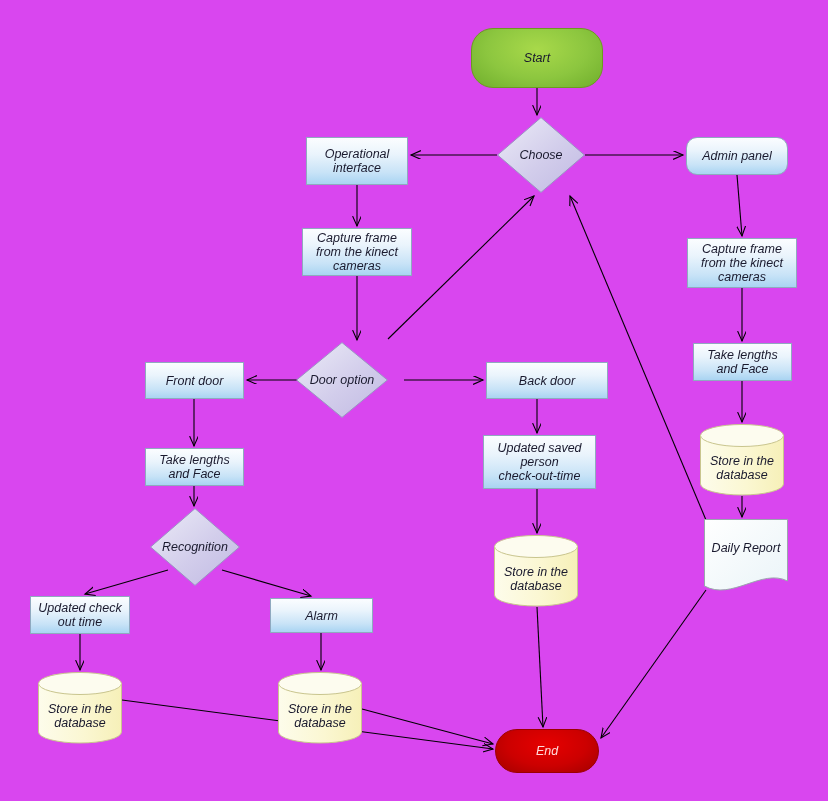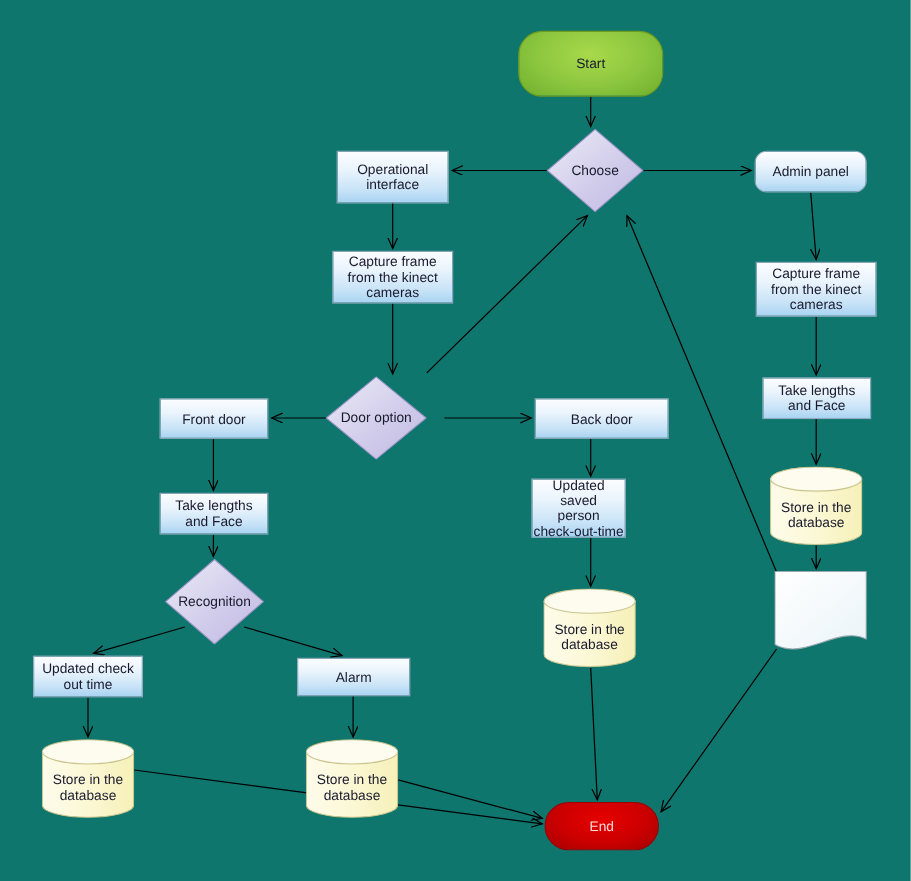--- a/index.html
+++ b/index.html
@@ -1,17 +1,17 @@
 <!DOCTYPE html>
 <html><head>
 <meta charset="utf-8">
 <style>
   html,body{margin:0;padding:0;background:#ffffff;}
   body{font-family:"Liberation Sans",sans-serif;}
-  #canvas{position:relative;width:828px;height:801px;overflow:hidden;background:#0f766e;}
+  #canvas{position:relative;width:828px;height:801px;overflow:hidden;background:#d946ef;font-style:italic;}
   #edges{position:absolute;left:0;top:0;width:828px;height:801px;pointer-events:none;}
   .node{position:absolute;box-sizing:border-box;display:flex;align-items:center;justify-content:center;text-align:center;color:#1a1a2e;font-size:12.5px;line-height:14px;}
   
   .proc{
     border:1px solid #8fa9bf;
     background:linear-gradient(to bottom,#fbfdff 0%,#eaf4fc 35%,#c8e3f7 75%,#a9d4f2 100%);
   }
   
   .term-start{
     border:1px solid #6b9b1f;border-radius:22px;
@@ -132,21 +132,21 @@
       </div>
       <div class="node proc" style="left: 145px; top: 448px; width: 99px; height: 38px;">
         <span>Take lengths<br>and Face</span>
       </div>
       <div class="node dec" style="left: 150px; top: 508px; width: 90px; height: 78px;">
         <svg class="dshape" viewBox="0 0 90 78" preserveAspectRatio="none">
           <polygon points="45,0.6 89.4,39 45,77.4 0.6,39" fill="url(#gdec)" stroke="#9a93c4" stroke-width="1"></polygon>
         </svg>
         <span class="dlabel">Recognition</span>
       </div>
-      <div class="node proc" style="left: 483px; top: 435px; width: 86px; height: 54px;">
+      <div class="node proc" style="left: 483px; top: 435px; width: 113px; height: 54px;">
         <span>Updated saved<br>person<br>check-out-time</span>
       </div>
       <div class="node proc" style="left: 30px; top: 596px; width: 100px; height: 38px; align-items: center;">
         <span>Updated check<br>out time</span>
       </div>
       <div class="node proc" style="left: 270px; top: 598px; width: 103px; height: 35px;">
         <span>Alarm</span>
       </div>
       <div class="node db" style="left: 700px; top: 424px; width: 84px; height: 72px;">
         <svg class="dbshape" viewBox="0 0 84 72" preserveAspectRatio="none">
@@ -173,18 +173,19 @@
         <svg class="dbshape" viewBox="0 0 84 72" preserveAspectRatio="none">
           <path d="M0.5,11.5 L0.5,60 A41.5,11 0 0 0 83.5,60 L83.5,11.5 Z" fill="url(#gdb)" stroke="#c9c58e" stroke-width="1"></path>
           <ellipse cx="42" cy="11.5" rx="41.5" ry="11" fill="#fdfcef" stroke="#c9c58e" stroke-width="1"></ellipse>
         </svg>
         <span class="dblabel">Store in the<br>database</span>
       </div>
       <div class="node doc" style="left: 704px; top: 519px; width: 84px; height: 76px;">
         <svg class="docshape" viewBox="0 0 84 76" preserveAspectRatio="none">
           <path d="M0.5,0.5 L83.5,0.5 L83.5,62 C58.099999999999994,49 27.39,82 0.5,67 Z" fill="url(#gdoc)" stroke="#9aa7ad" stroke-width="1"></path>
         </svg>
+        <span class="doclabel">Daily Report</span>
       </div>
       <div class="node term-end" style="left: 495px; top: 729px; width: 104px; height: 44px;">
         <span>End</span>
       </div>
     </div>
 </div>
 
 </body></html>

